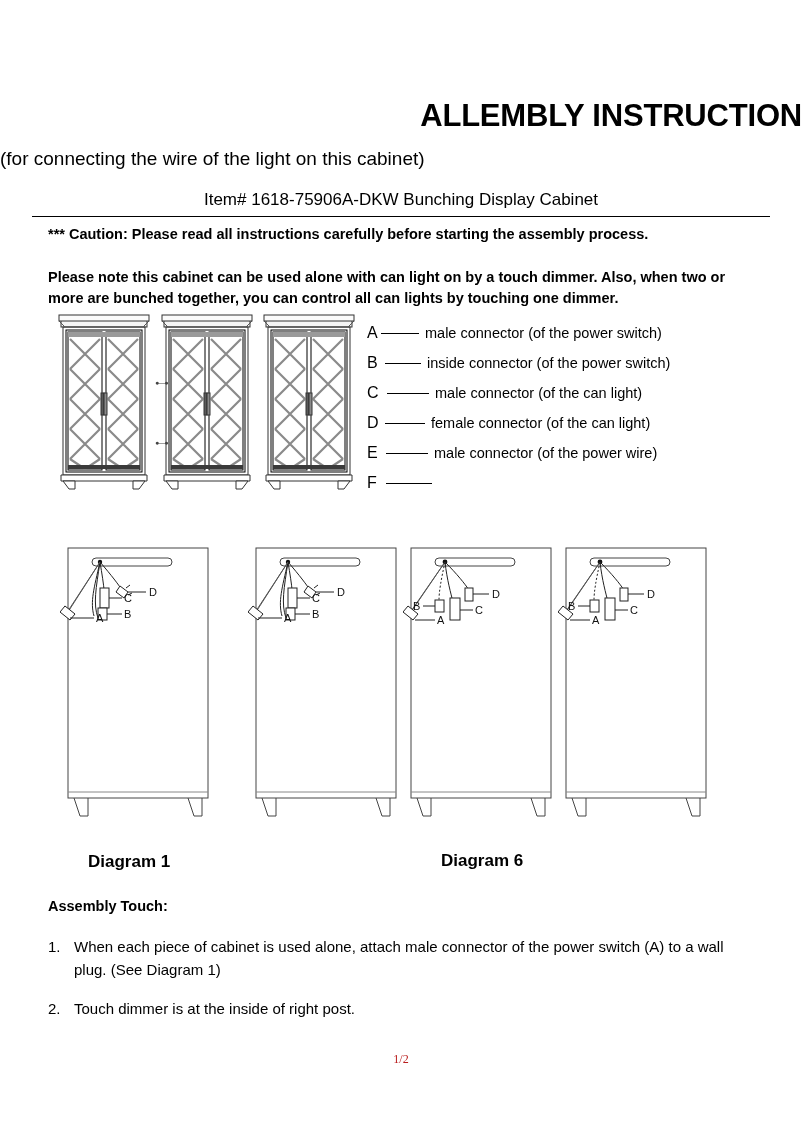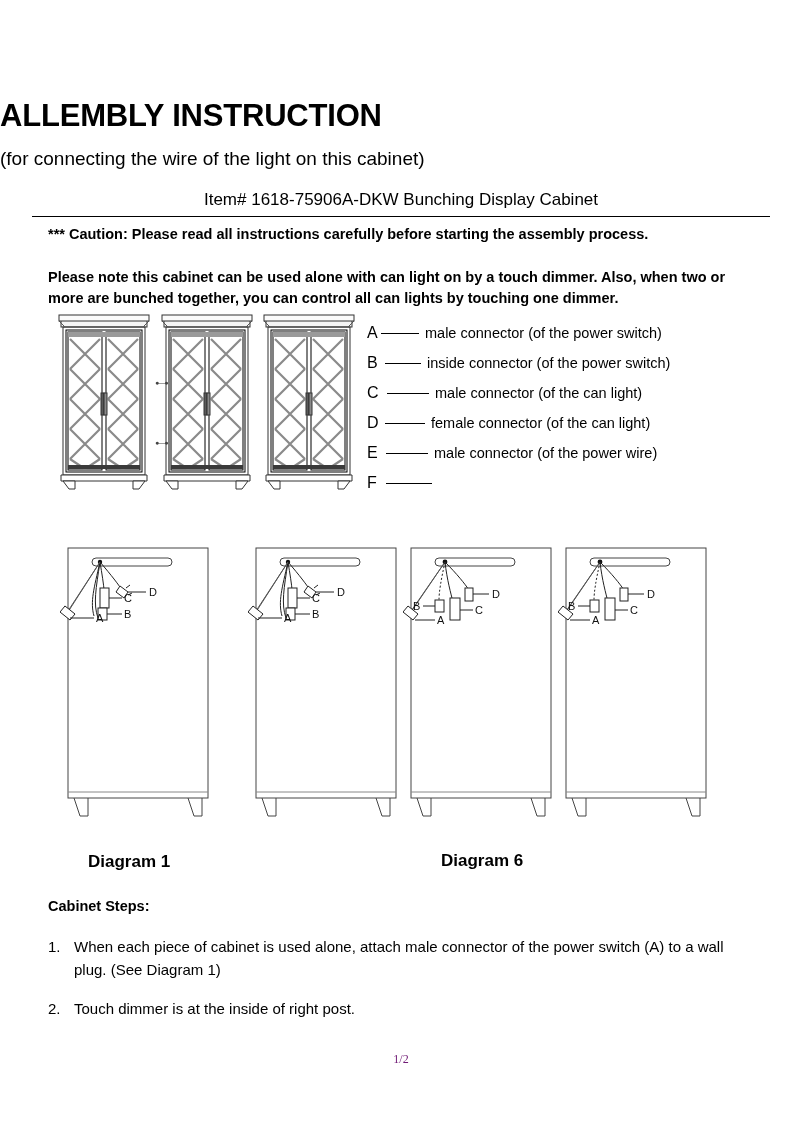--- a/index.html
+++ b/index.html
@@ -18,21 +18,21 @@
   .page {
     position: absolute;
     inset: 0;
   }
 
   
   .title {
     position: absolute;
     left: 0; right: 0;
     top: 98px;
-    text-align: left;
+    text-align: right;
     font-size: 31px;
     font-weight: bold;
     letter-spacing: -0.2px;
   }
   .subtitle {
     position: absolute;
     left: 0; right: 0;
     top: 148px;
     text-align: left;
     font-size: 19px;
@@ -184,21 +184,21 @@
   .step1 { top: 936px; }
   .step2 { top: 998px; }
 
   .footer {
     position: absolute;
     left: 0; right: 0;
     top: 1052px;
     text-align: center;
     font-family: "Liberation Serif", serif;
     font-size: 12px;
-    color: #701a75;
+    color: #b91c1c;
   }
 
   svg { display: block; }
 </style>
 </head>
 <body>
 
 <div class="page">
 
   <div class="title">ALLEMBLY INSTRUCTION</div>
@@ -494,21 +494,21 @@
           <text x="89" y="58">D</text>
         </g>
       </svg>
     </div>
 
   </div>
 
   <div class="diagram-caption cap1">Diagram 1</div>
   <div class="diagram-caption cap2">Diagram 6</div>
 
-  <div class="steps-title">Cabinet Steps:</div>
+  <div class="steps-title">Assembly Touch:</div>
 
   <div class="step step1">
     <span class="num">1.</span>
     <span class="body">When each piece of cabinet is used alone, attach male connector of the power switch (A) to a wall plug. (See Diagram 1)</span>
   </div>
 
   <div class="step step2">
     <span class="num">2.</span>
     <span class="body">Touch dimmer is at the inside of right post.</span>
   </div>

